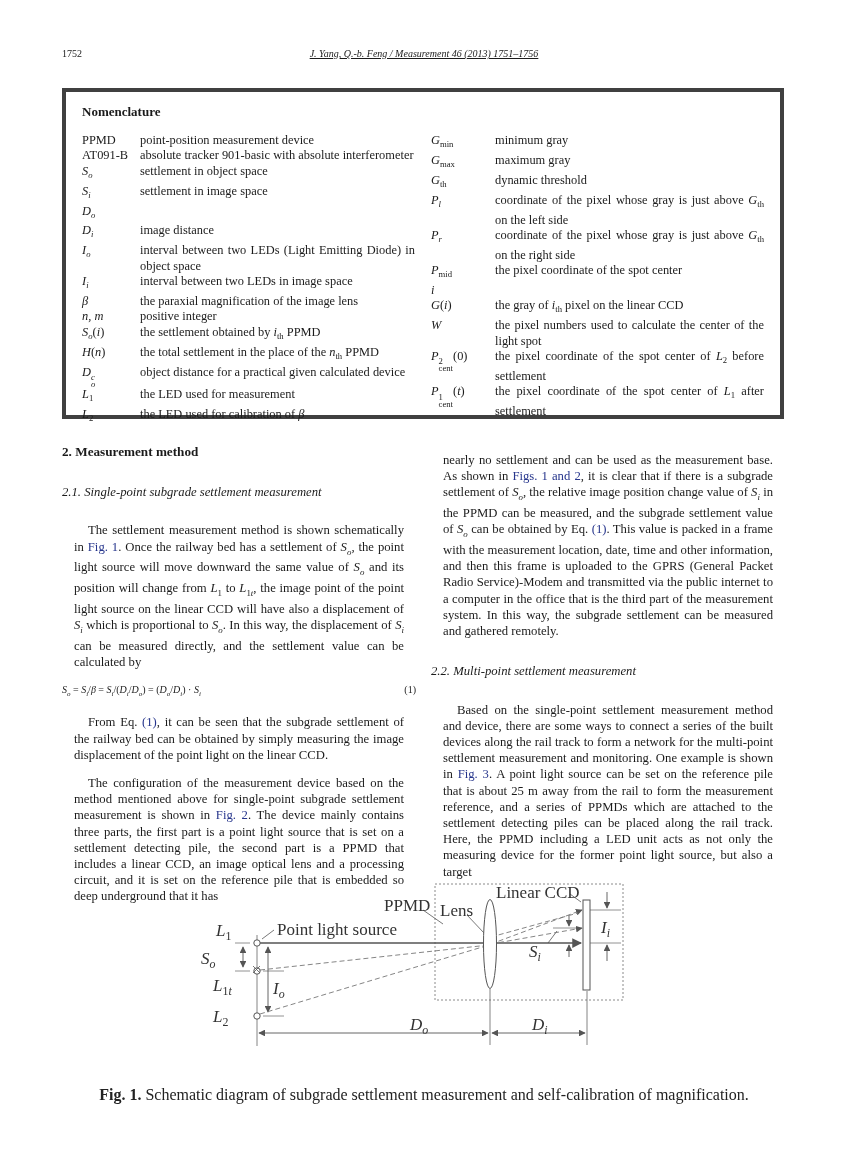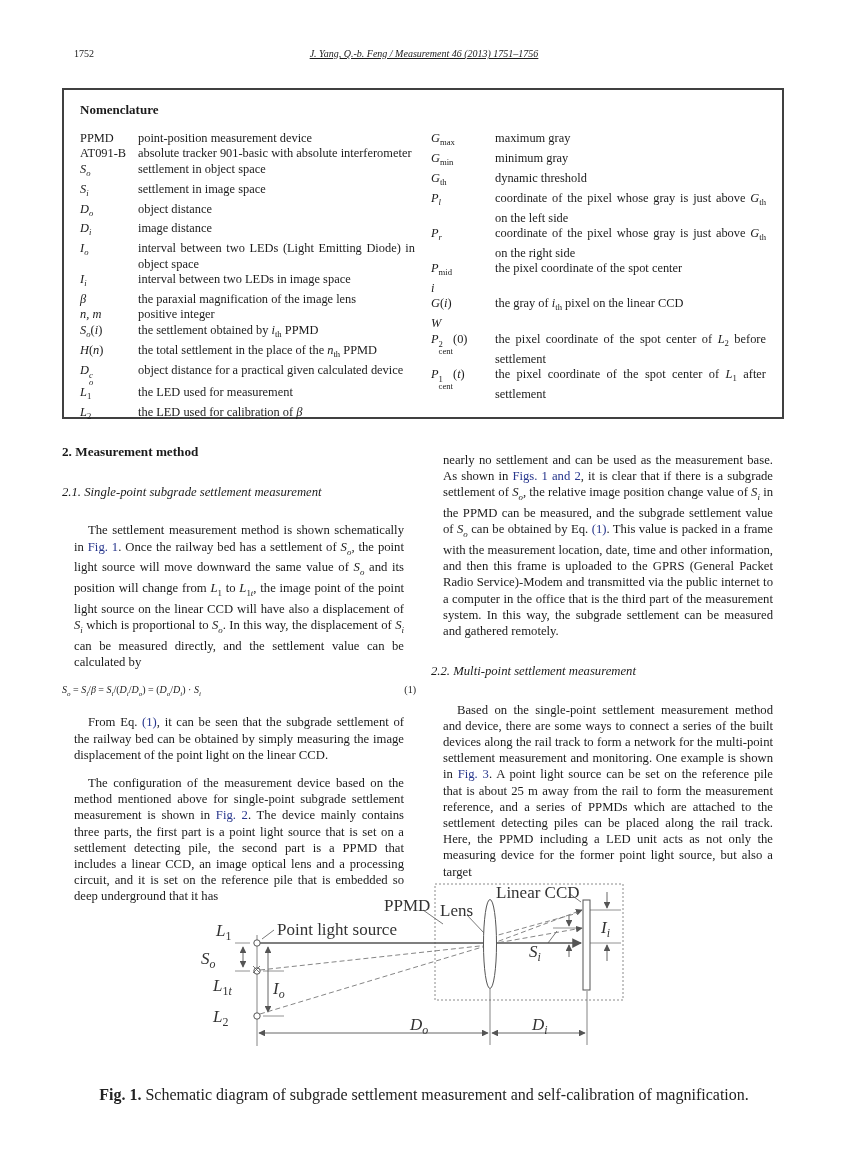--- a/index.html
+++ b/index.html
@@ -1,25 +1,25 @@
 <!DOCTYPE html>
 <html><head>
 <meta charset="utf-8">
 <style>
   html,body{margin:0;padding:0;background:#ffffff;}
   body{width:846px;height:1155px;position:relative;font-family:"Liberation Serif",serif;color:#1b1b1b;}
   .page{position:absolute;inset:0;overflow:hidden;}
 
   
   .header{position:absolute;left:62px;top:48px;width:724px;font-size:10px;}
-  .pagenum{position:absolute;left:12px;top:0;text-align:center;}
+  .pagenum{position:absolute;left:0;top:0;text-align:center;}
   .runhead{position:absolute;left:0;right:0;top:0;text-align:center;font-style:italic;text-decoration:underline;}
 
   
-  .nomenclature{position:absolute;left:62px;top:88px;width:722px;height:331px;border:2px solid #404040;box-sizing:border-box;padding:12px 16px;}
+  .nomenclature{position:absolute;left:62px;top:88px;width:722px;height:331px;border:4px solid #404040;box-sizing:border-box;padding:12px 16px;}
   .nom-title{font-weight:bold;font-size:13px;}
   .nom-cols{display:flex;gap:16px;margin-top:13px;}
   .nom-col{width:337px;}
   .nom-entry{display:grid;font-size:12.4px;line-height:15.4px;}
   .nom-col.left .nom-entry{grid-template-columns:58px 1fr;}
   .nom-col.right .nom-entry{grid-template-columns:64px 1fr;}
   .nom-def{text-align:justify;}
   sub{font-size:0.7em;}
   .ss{display:inline-flex;flex-direction:column;vertical-align:-0.5em;line-height:0.78;font-size:0.7em;}
   .ss span{display:block;}
@@ -72,21 +72,20 @@
             <span class="nom-def">settlement in object space</span>
           </div>
 
           <div class="nom-entry">
             <span class="nom-term"><i>S<sub>i</sub></i></span>
             <span class="nom-def">settlement in image space</span>
           </div>
 
           <div class="nom-entry">
             <span class="nom-term"><i>D<sub>o</sub></i></span>
-            <span class="nom-def">object distance</span>
           </div>
 
           <div class="nom-entry">
             <span class="nom-term"><i>D<sub>i</sub></i></span>
             <span class="nom-def">image distance</span>
           </div>
 
           <div class="nom-entry">
             <span class="nom-term"><i>I<sub>o</sub></i></span>
             <span class="nom-def">interval between two LEDs (Light Emitting Diode) in object space</span>
@@ -131,30 +130,30 @@
           </div>
 
           <div class="nom-entry">
             <span class="nom-term"><i>L</i><sub>2</sub></span>
             <span class="nom-def">the LED used for calibration of <i>β</i></span>
           </div>
         </div>
       <div class="nom-col right">
 
           <div class="nom-entry">
+            <span class="nom-term"><i>G</i><sub>min</sub></span>
+            <span class="nom-def">minimum gray</span>
+          </div>
+
+          <div class="nom-entry">
             <span class="nom-term"><i>G</i><sub>max</sub></span>
             <span class="nom-def">maximum gray</span>
           </div>
 
           <div class="nom-entry">
-            <span class="nom-term"><i>G</i><sub>min</sub></span>
-            <span class="nom-def">minimum gray</span>
-          </div>
-
-          <div class="nom-entry">
             <span class="nom-term"><i>G</i><sub>th</sub></span>
             <span class="nom-def">dynamic threshold</span>
           </div>
 
           <div class="nom-entry">
             <span class="nom-term"><i>P<sub>l</sub></i></span>
             <span class="nom-def">coordinate of the pixel whose gray is just above <i>G</i><sub>th</sub> on the left side</span>
           </div>
 
           <div class="nom-entry">
@@ -171,20 +170,21 @@
             <span class="nom-term"><i>i</i></span>
           </div>
 
           <div class="nom-entry">
             <span class="nom-term"><i>G</i>(<i>i</i>)</span>
             <span class="nom-def">the gray of <i>i</i><sub>th</sub> pixel on the linear CCD</span>
           </div>
 
           <div class="nom-entry">
             <span class="nom-term"><i>W</i></span>
+            <span class="nom-def">the pixel numbers used to calculate the center of the light spot</span>
           </div>
 
           <div class="nom-entry">
             <span class="nom-term"><i>P</i><span class="ss">
                 <span>2</span>
                 <span>cent</span>
               </span>(0)</span>
             <span class="nom-def">the pixel coordinate of the spot center of <i>L</i><sub>2</sub> before settlement</span>
           </div>
 

